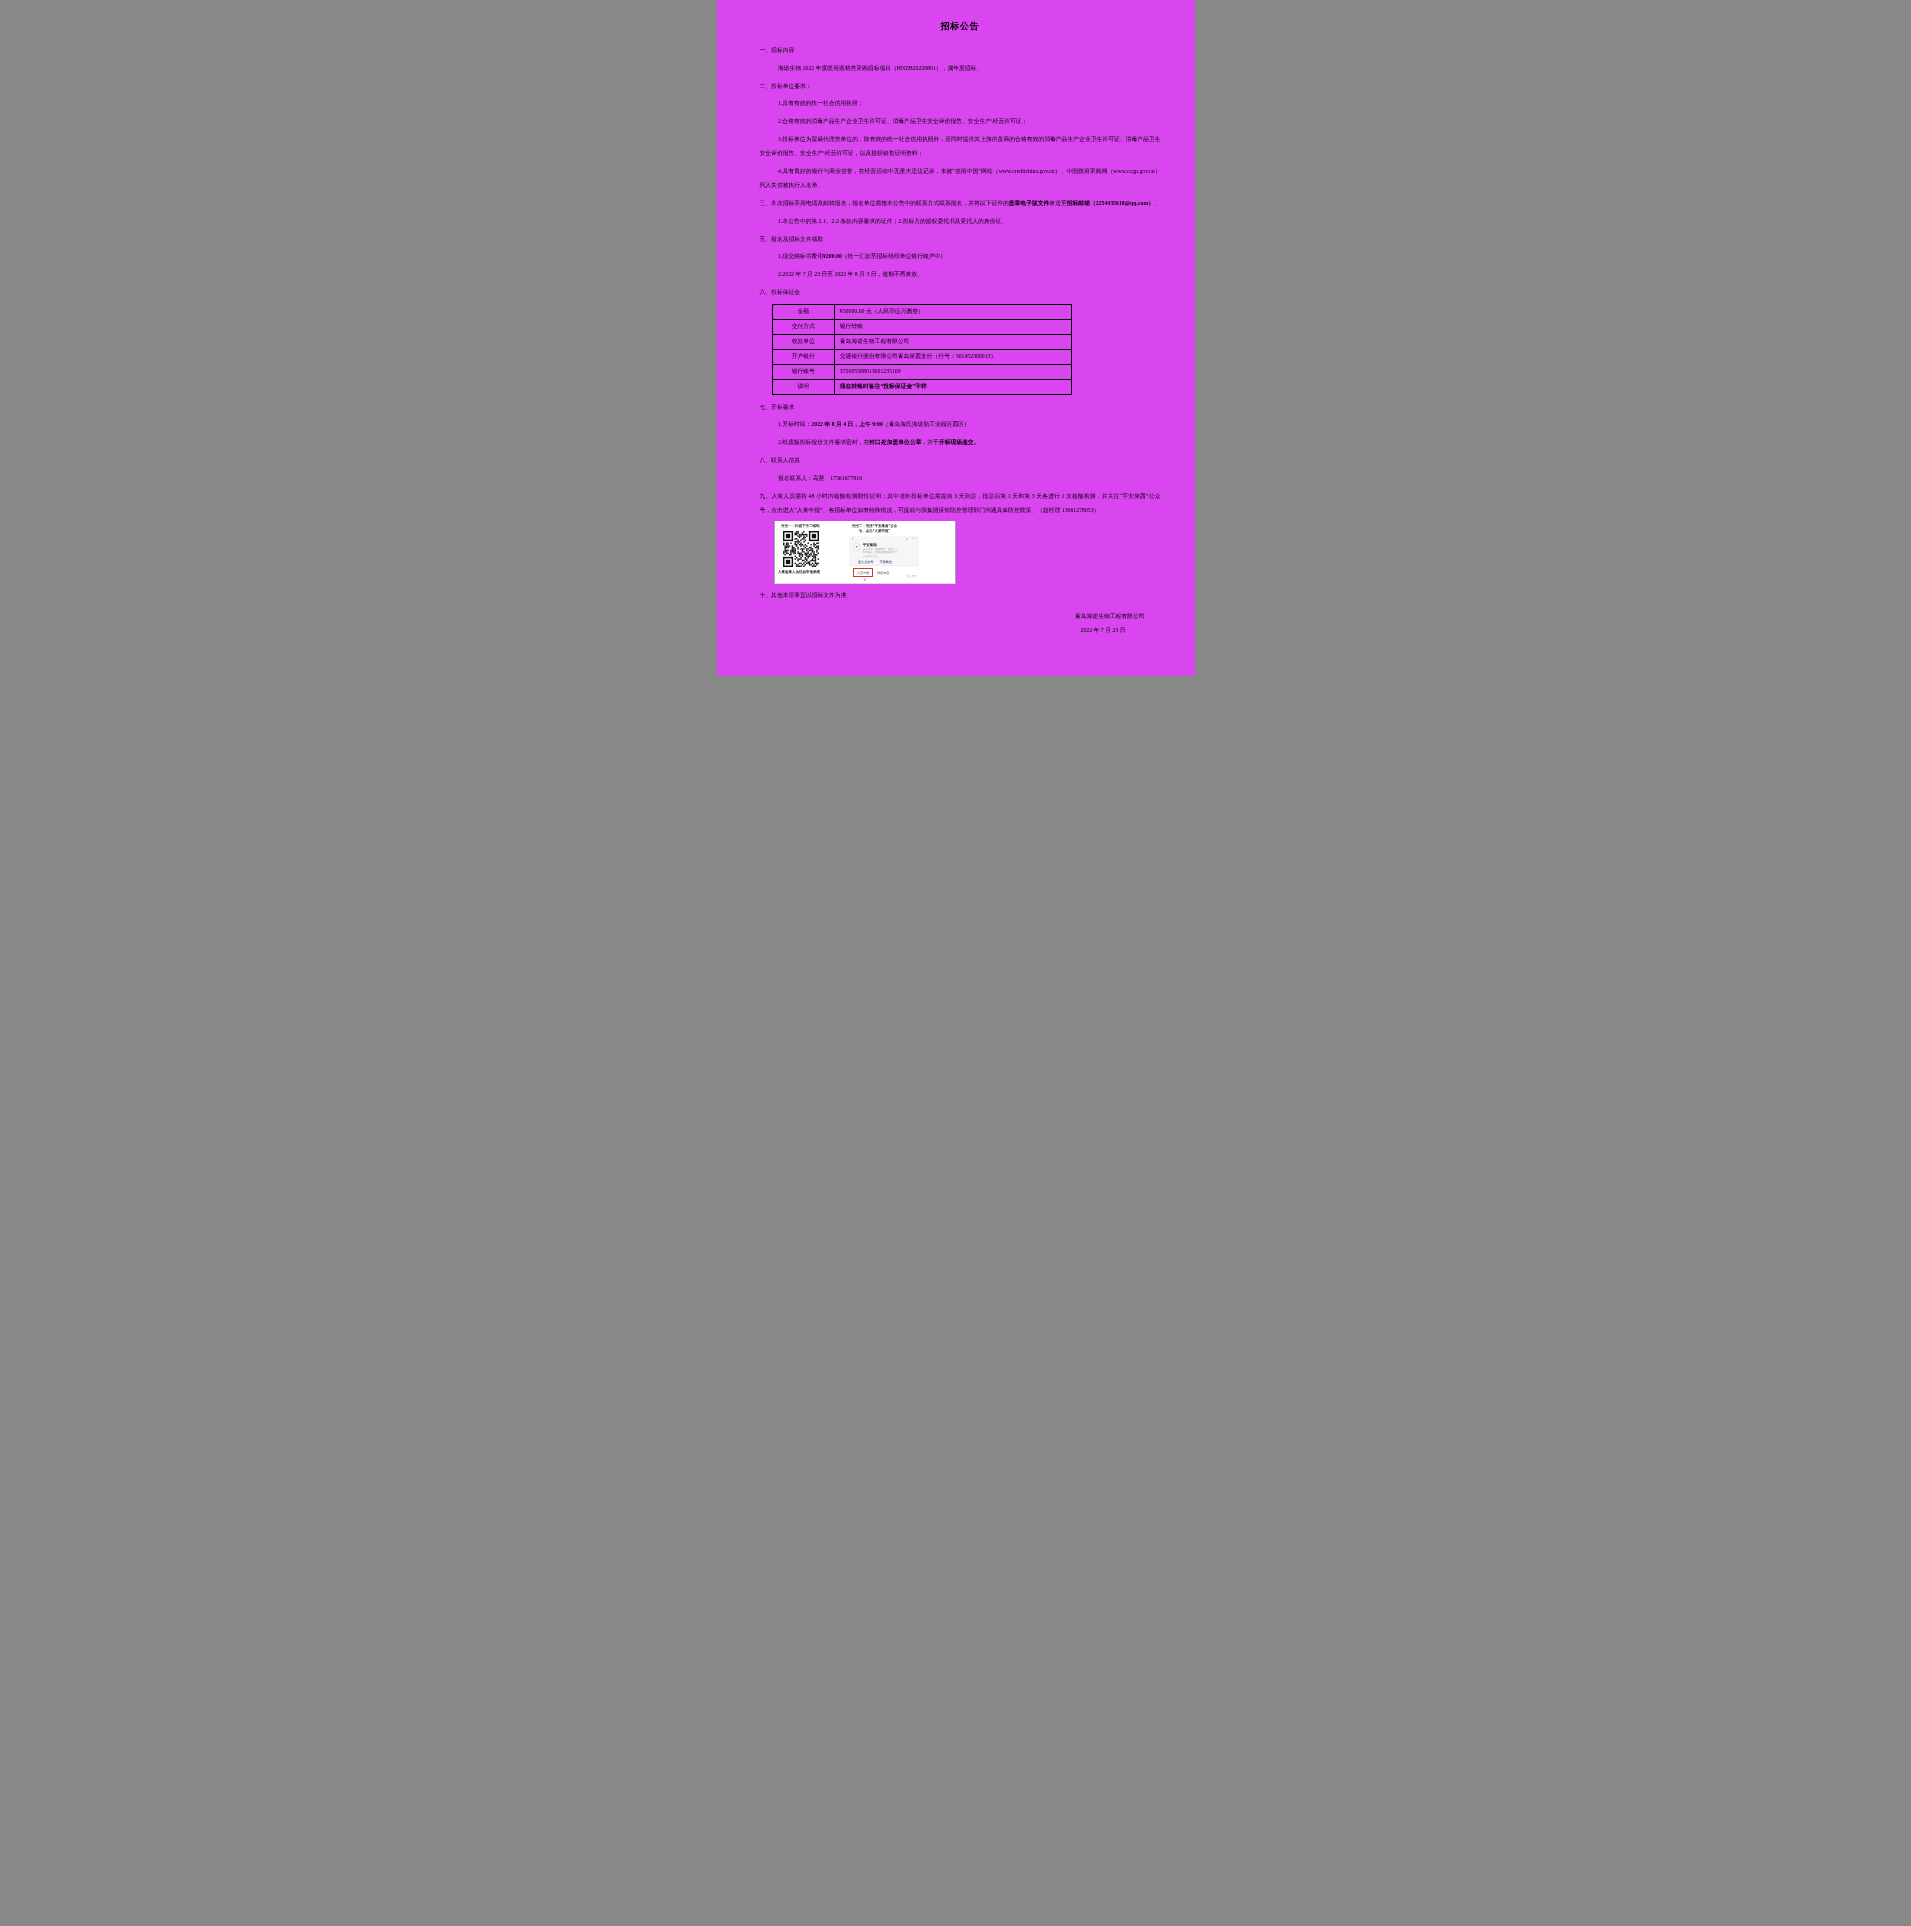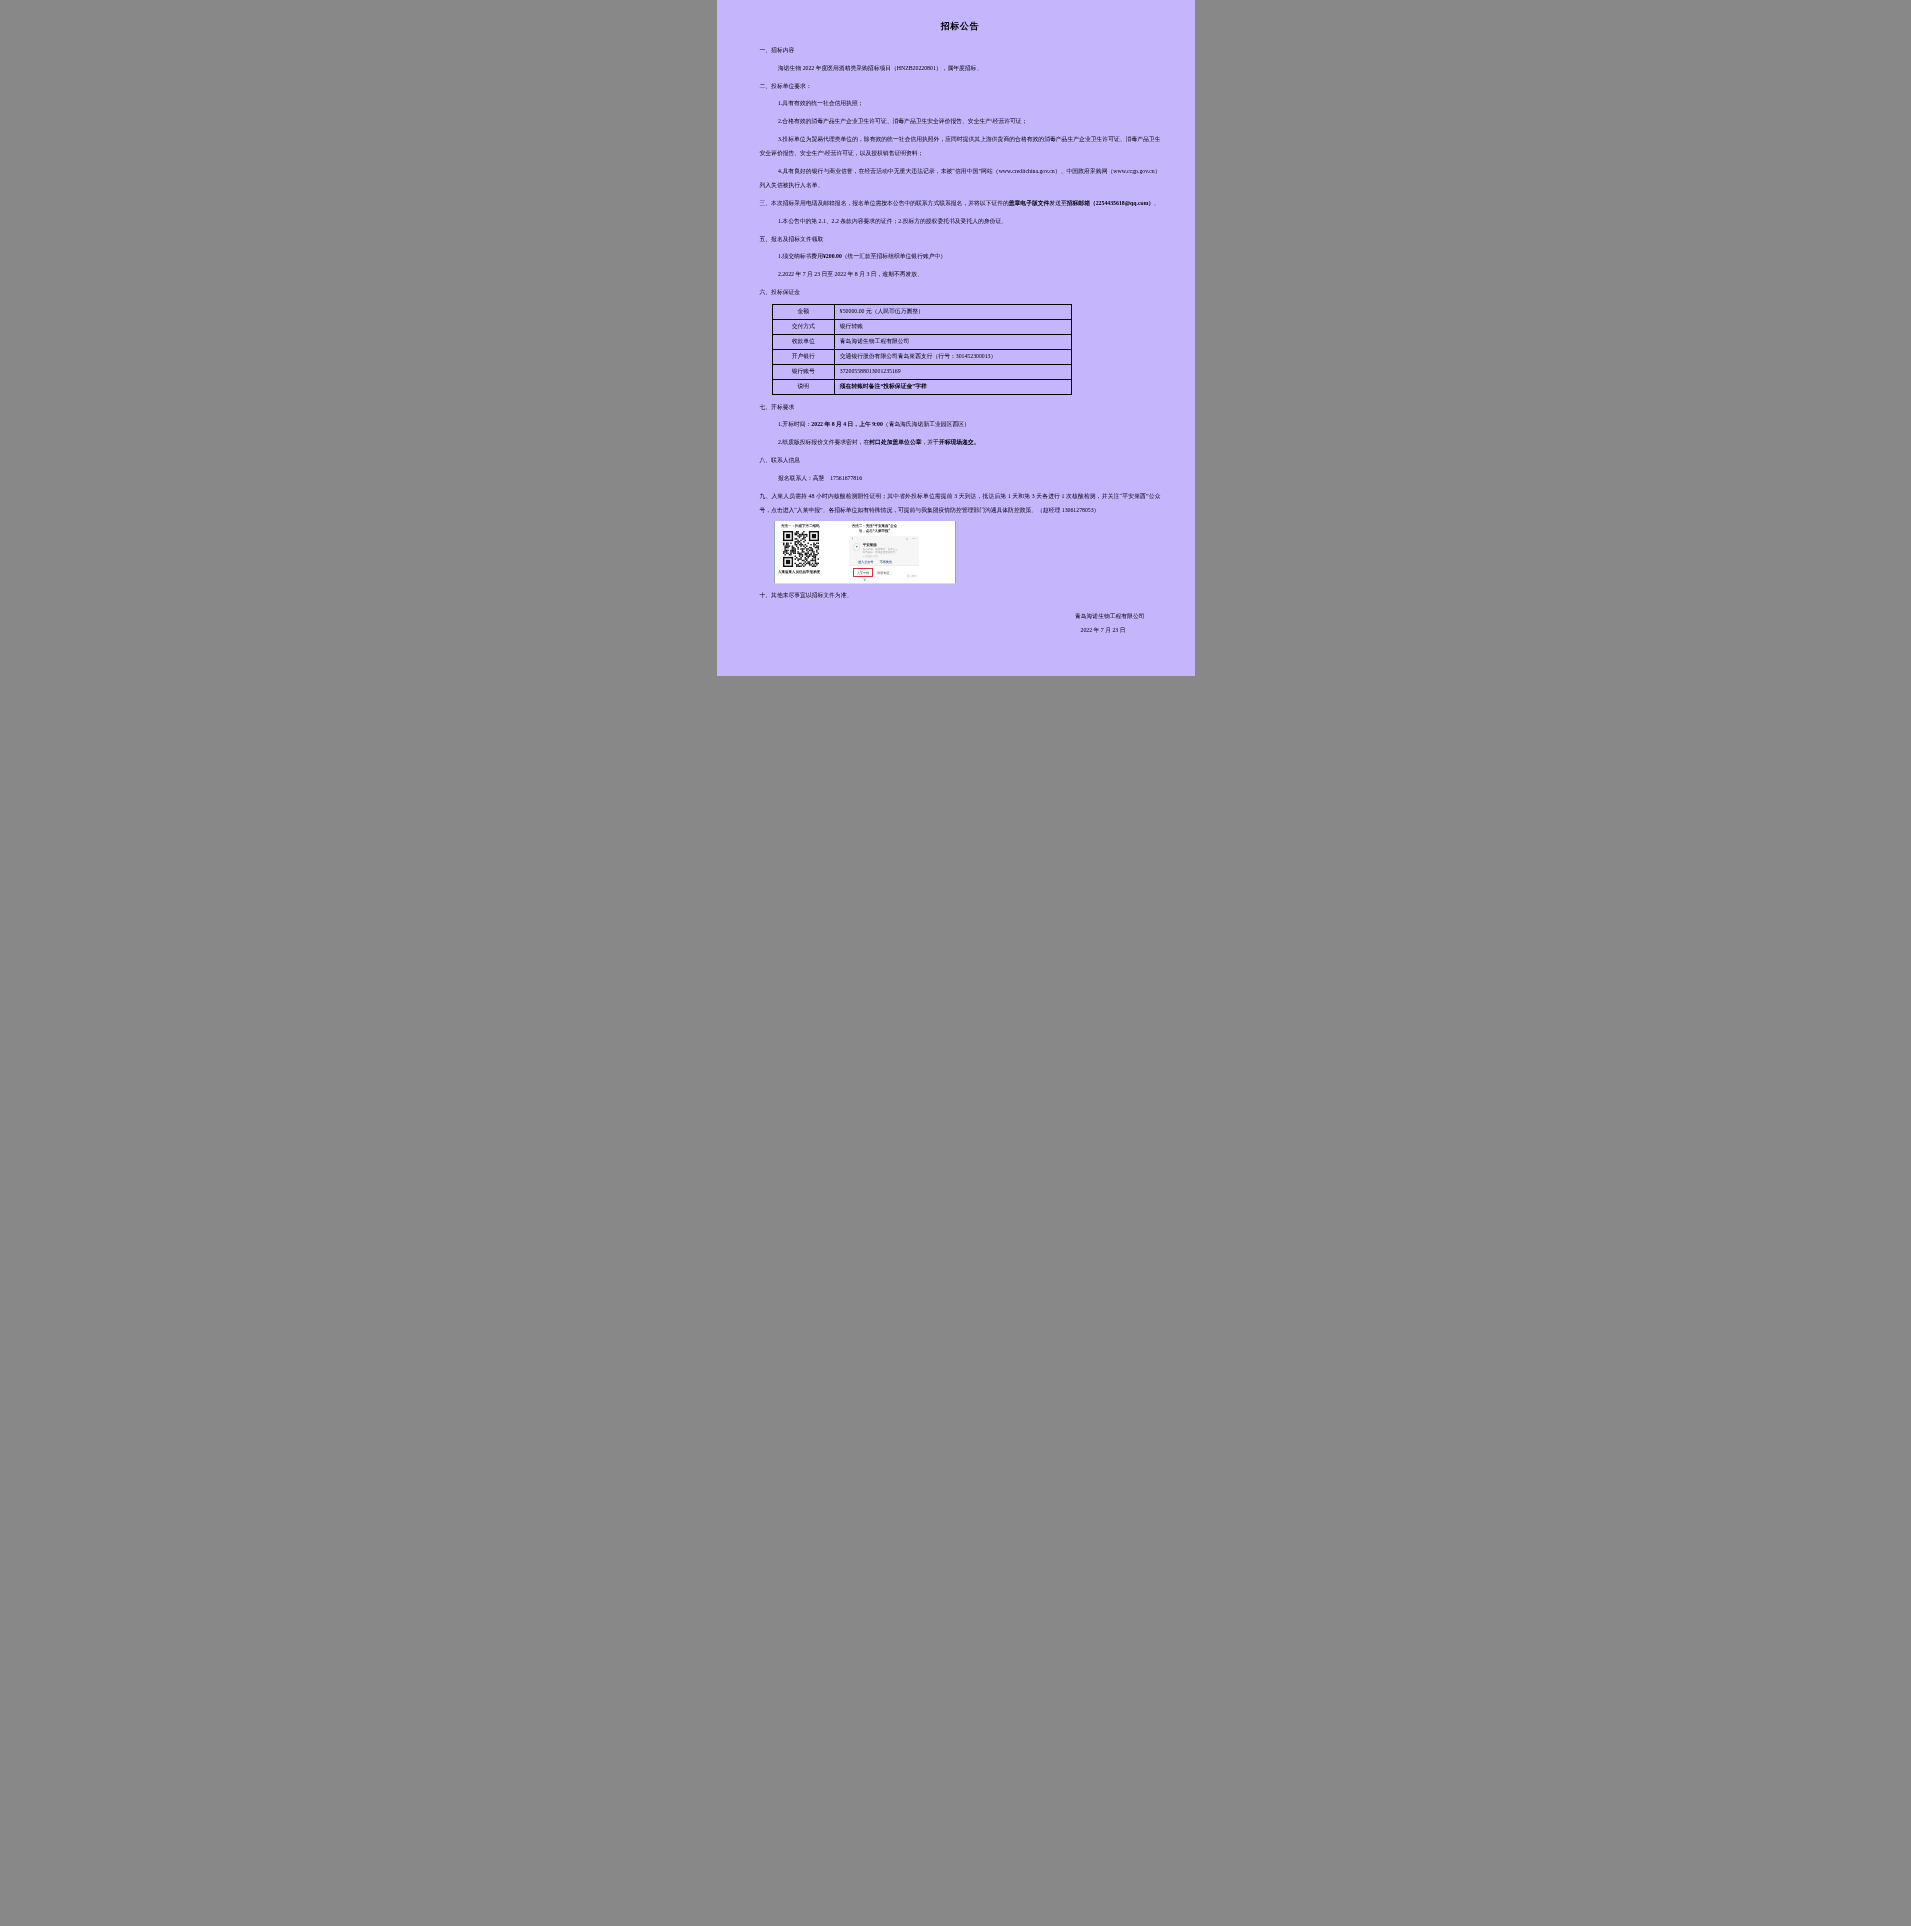--- a/index.html
+++ b/index.html
@@ -1,17 +1,17 @@
 <!DOCTYPE html>
 <html style="font-size:6.2px"><head>
 <meta charset="utf-8">
 <style>
   html,body{margin:0;padding:0;background:#888;}
   .page{
-    width:478px;height:676px;background:#c4b5fd;margin:0 auto;position:relative;
+    width:478px;height:676px;background:#d946ef;margin:0 auto;position:relative;
     font-family:"Liberation Serif","DejaVu Serif",serif;color:#000;overflow:hidden;
   }
   .content{padding:19px 34px 0 43px;}
   .title{
     font-size:8.9px;font-weight:bold;text-align:center;line-height:15.4px;
     margin:0 0 8.5px 0;letter-spacing:0.8px;
   }
   .blk{margin:0 0 3.5px 0;font-size:5.8px;line-height:14.3px;}
   .blk.ind{text-indent:18.5px;}
   .blk.jst{text-align:justify;text-align-last:left;}

